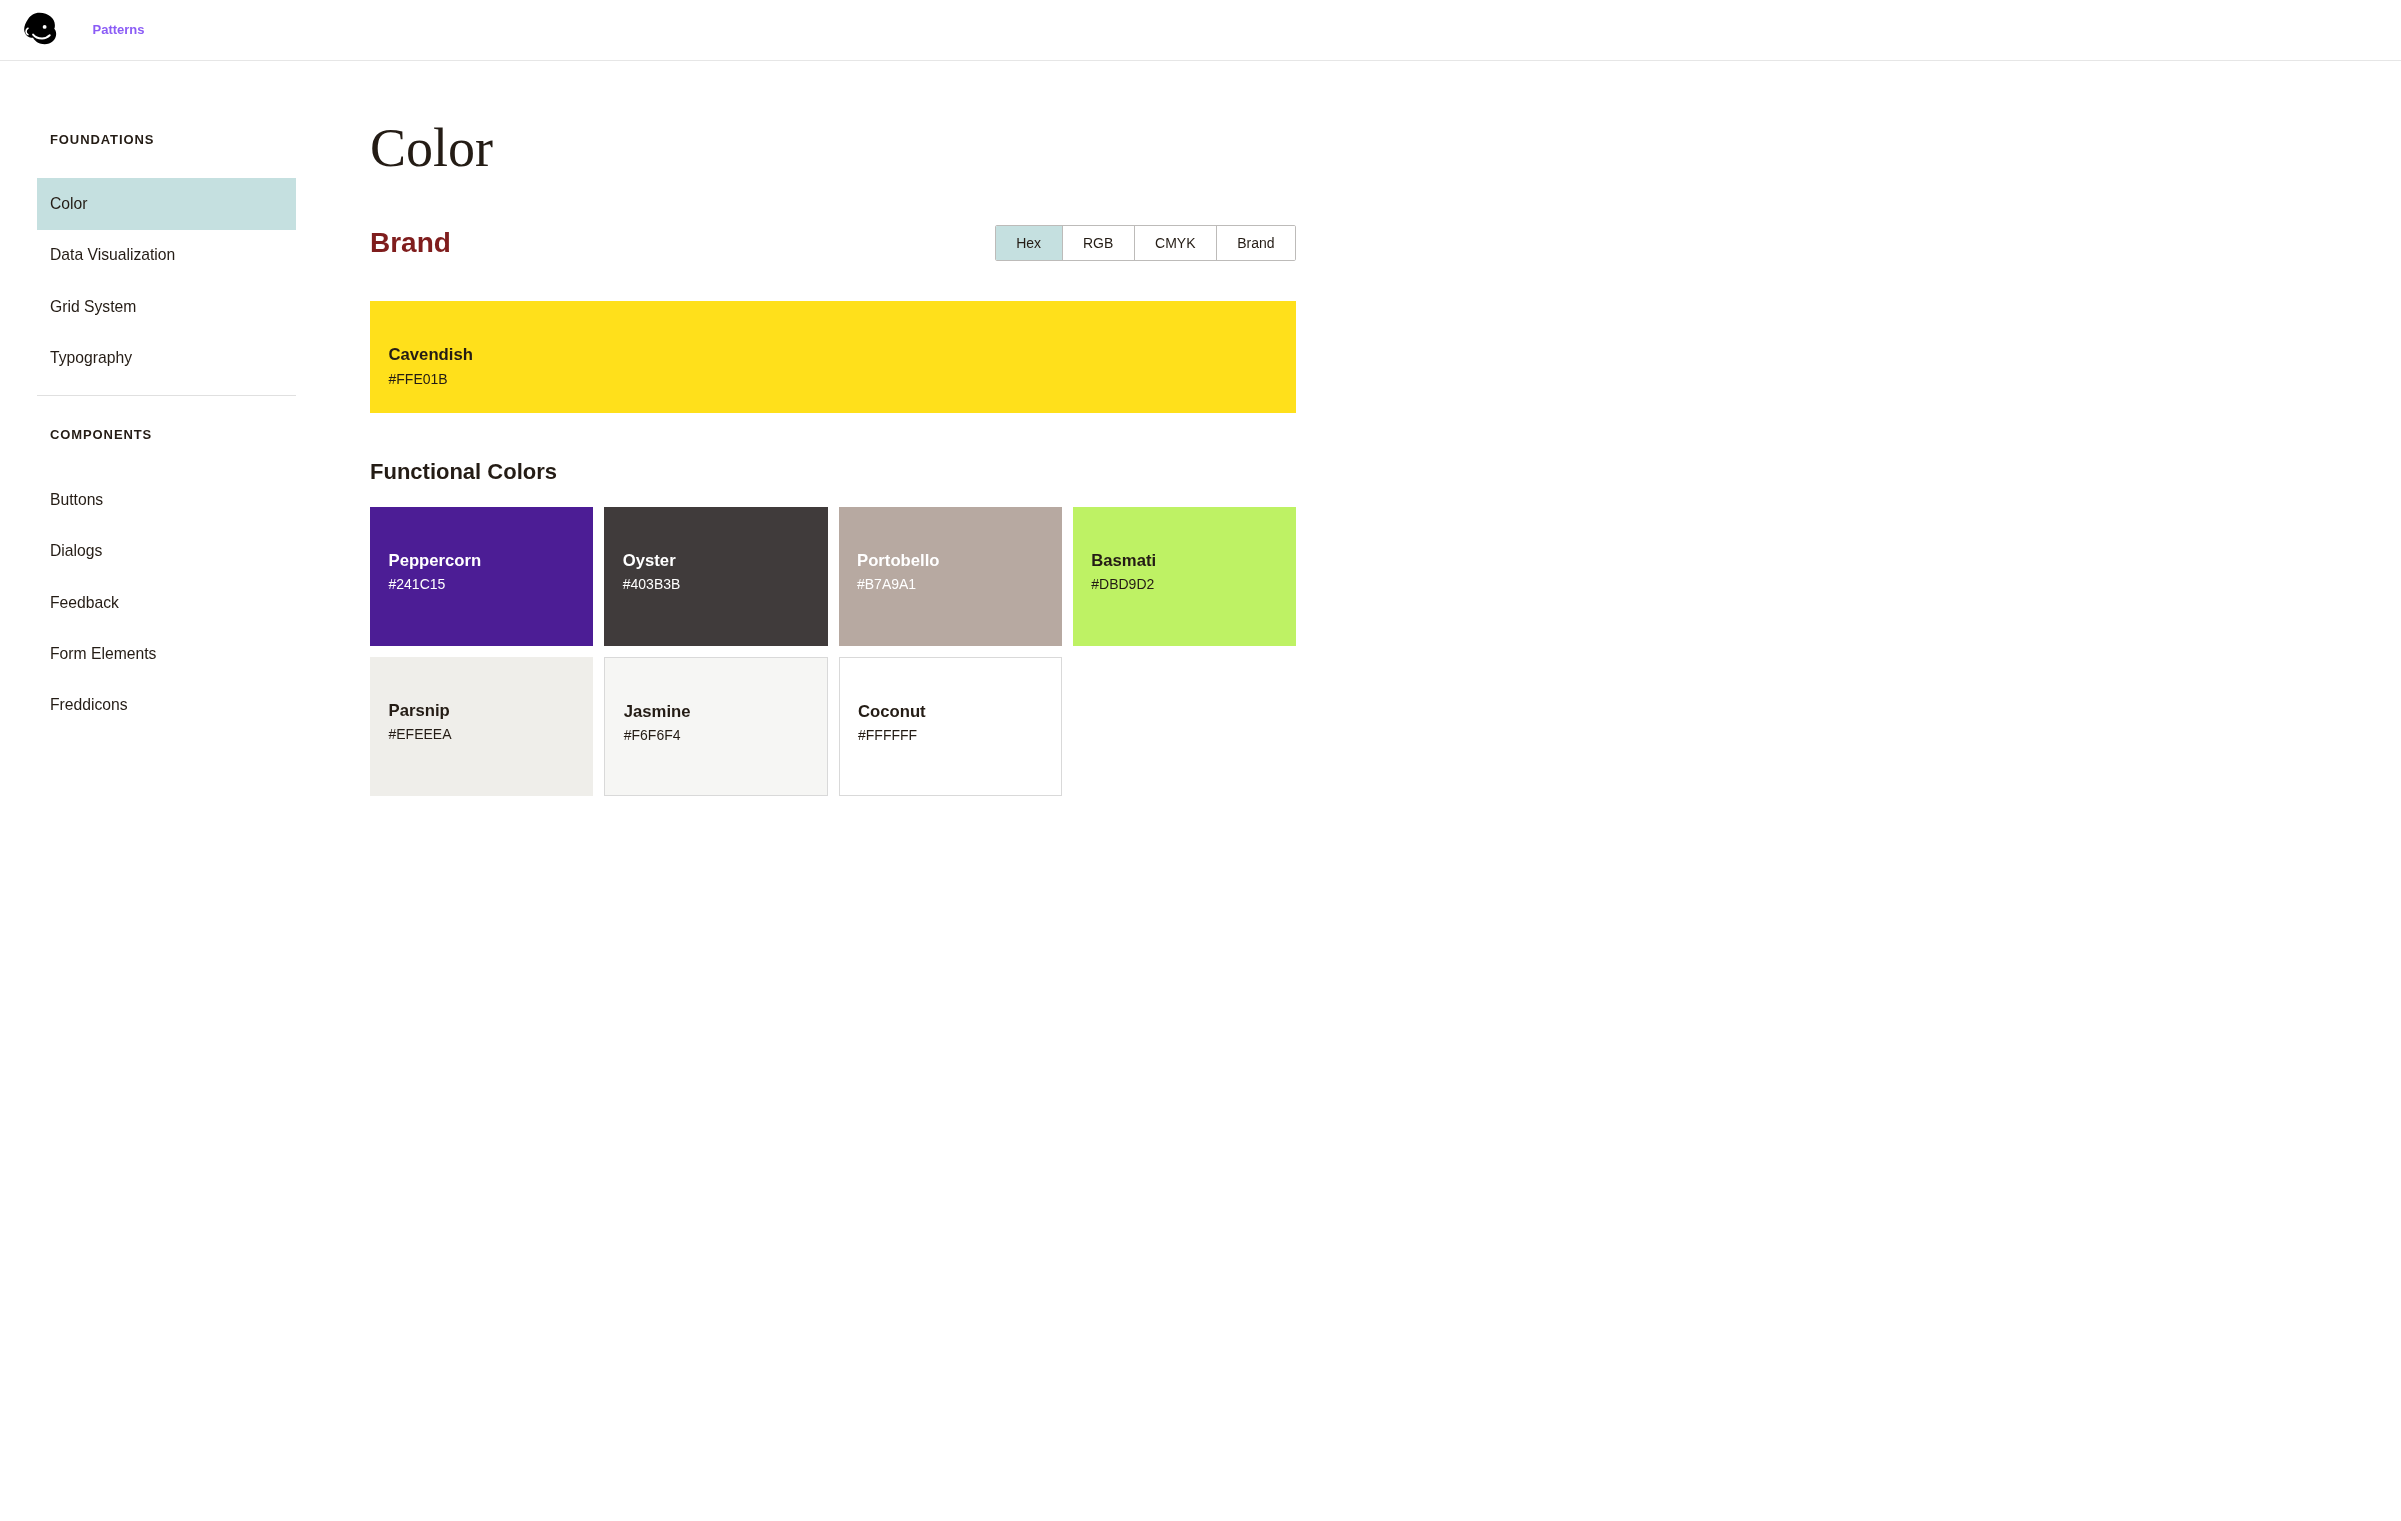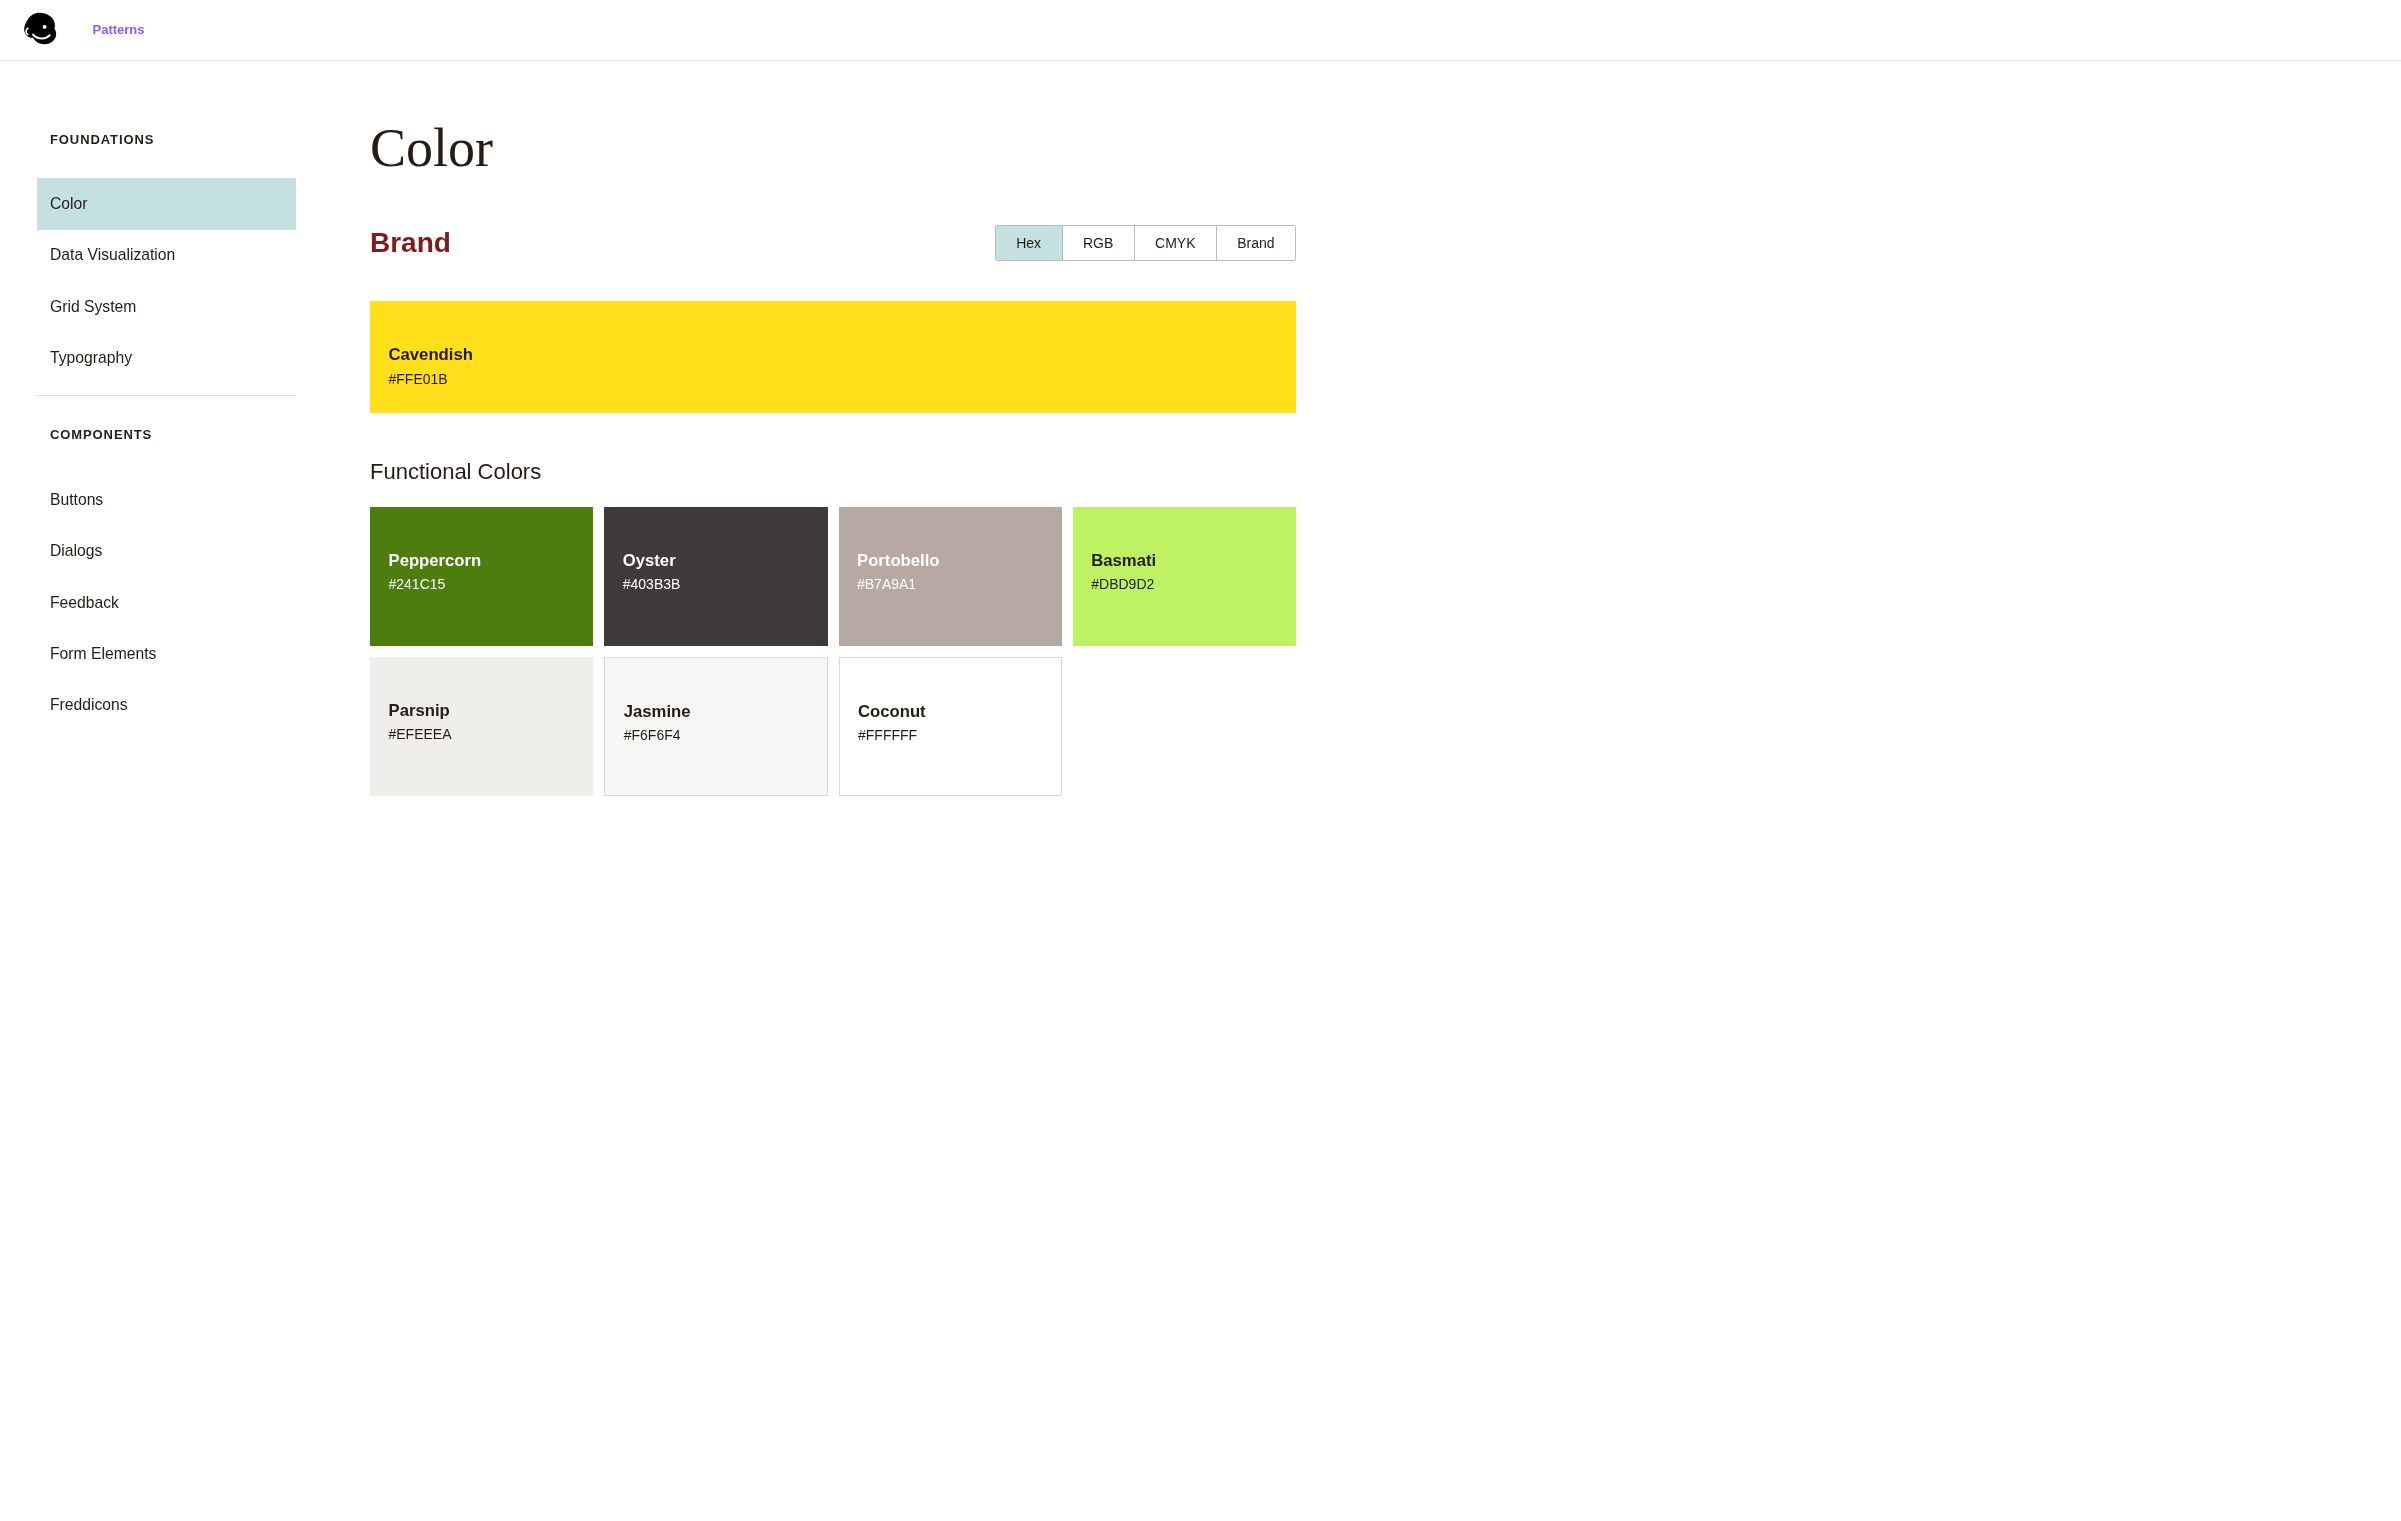--- a/index.html
+++ b/index.html
@@ -105,21 +105,21 @@
     font-size: 16.7px;
     font-weight: 600;
     margin-bottom: 5.6px;
   }
   .swatch-value {
     font-size: 14px;
     font-weight: 400;
   }
   .functional-title {
     font-size: 22px;
-    font-weight: 400;
+    font-weight: 700;
     margin-bottom: 22px;
   }
   .swatch-grid {
     display: grid;
     grid-template-columns: repeat(4, 1fr);
     gap: 11px;
   }
   .swatch {
     padding: 44px 18.5px 24px 18.5px;
     min-height: 139px;
@@ -180,21 +180,21 @@
     </div>
 
     <div class="swatch-large dark-text" style="background:#FFE01B">
       <div class="swatch-name">Cavendish</div>
       <div class="swatch-value">#FFE01B</div>
     </div>
 
     <h3 class="functional-title">Functional Colors</h3>
 
     <div class="swatch-grid" id="swatch-grid">
-        <div class="swatch light-text" style="background: #4d7c0f;">
+        <div class="swatch light-text" style="background: #4c1d95;">
           <div class="swatch-name">Peppercorn</div>
           <div class="swatch-value">#241C15</div>
         </div>
         <div class="swatch light-text" style="background: rgb(64, 59, 59);">
           <div class="swatch-name">Oyster</div>
           <div class="swatch-value">#403B3B</div>
         </div>
         <div class="swatch light-text" style="background: rgb(183, 169, 161);">
           <div class="swatch-name">Portobello</div>
           <div class="swatch-value">#B7A9A1</div>

